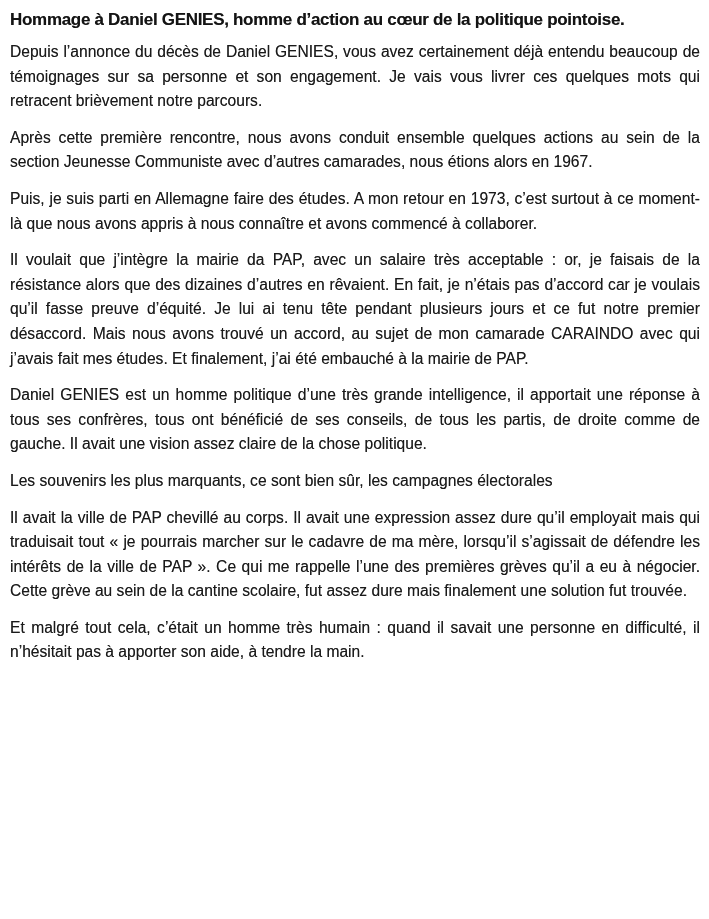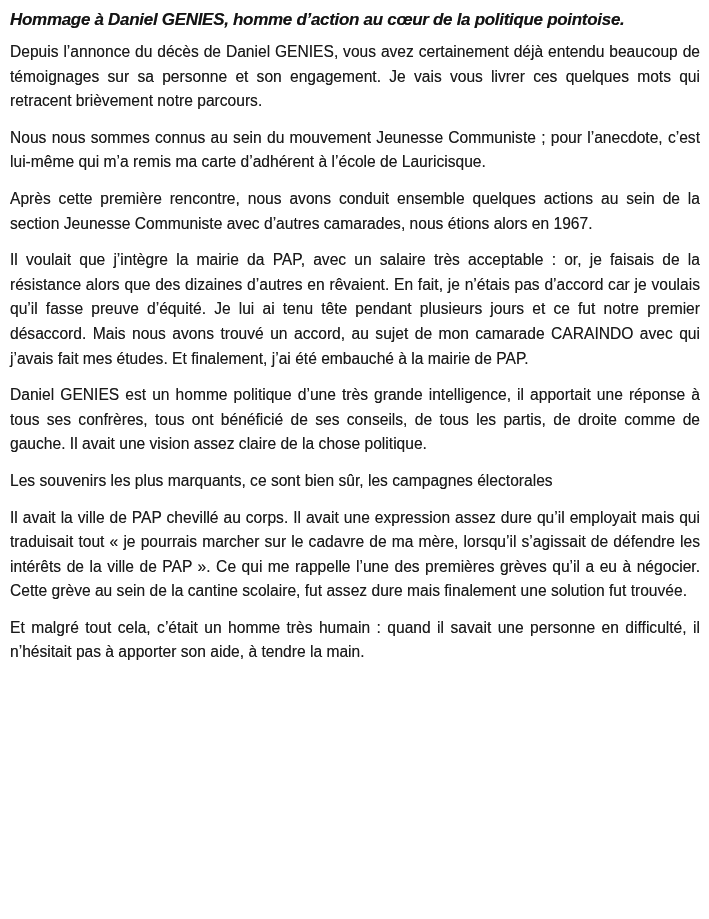--- a/index.html
+++ b/index.html
@@ -13,21 +13,20 @@
     box-sizing: border-box;
     background: #ffffff;
     padding: 8px 9px 6px 10px;
     overflow: hidden;
     font-family: "Liberation Sans", "DejaVu Sans", sans-serif;
     color: #181818;
   }
   .doc-title {
     font-size: 17px;
     font-weight: bold;
-    font-style: italic;
     letter-spacing: -0.3px;
     white-space: nowrap;
     margin: 2px 0 10px 0;
     color: #141414;
   }
   .paragraphs p {
     font-size: 15.6px;
     line-height: 24.6px;
     text-align: justify;
     margin: 4px 0 12px 0;
@@ -39,21 +38,21 @@
     text-shadow: 0 0 0.4px rgba(20,20,20,0.55);
   }
 </style>
 </head>
 <body>
 
 <div class="page">
   <h1 class="doc-title">Hommage à Daniel GENIES, homme d’action au cœur de la politique pointoise.</h1>
   <div class="paragraphs">
       <p>Depuis l’annonce du décès de Daniel GENIES, vous avez certainement déjà entendu beaucoup de témoignages sur sa personne et son engagement. Je vais vous livrer ces quelques mots qui retracent brièvement notre parcours.</p>
-      <p>Nous nous sommes connus au sein du mouvement Jeunesse Communiste ; pour l’anecdote, c’est lui-même qui m’a remis ma carte d’adhérent à l’école de Lauricisque.</p>
       <p>Après cette première rencontre, nous avons conduit ensemble quelques actions au sein de la section Jeunesse Communiste avec d’autres camarades, nous étions alors en 1967.</p>
+      <p>Puis, je suis parti en Allemagne faire des études. A mon retour en 1973, c’est surtout à ce moment-là que nous avons appris à nous connaître et avons commencé à collaborer.</p>
       <p>Il voulait que j’intègre la mairie da PAP, avec un salaire très acceptable : or, je faisais de la résistance alors que des dizaines d’autres en rêvaient. En fait, je n’étais pas d’accord car je voulais qu’il fasse preuve d’équité. Je lui ai tenu tête pendant plusieurs jours et ce fut notre premier désaccord. Mais nous avons trouvé un accord, au sujet de mon camarade CARAINDO avec qui j’avais fait mes études. Et finalement, j’ai été embauché à la mairie de PAP.</p>
       <p>Daniel GENIES est un homme politique d’une très grande intelligence, il apportait une réponse à tous ses confrères, tous ont bénéficié de ses conseils, de tous les partis, de droite comme de gauche. Il avait une vision assez claire de la chose politique.</p>
       <p>Les souvenirs les plus marquants, ce sont bien sûr, les campagnes électorales</p>
       <p>Il avait la ville de PAP chevillé au corps. Il avait une expression assez dure qu’il employait mais qui traduisait tout « je pourrais marcher sur le cadavre de ma mère, lorsqu’il s’agissait de défendre les intérêts de la ville de PAP ». Ce qui me rappelle l’une des premières grèves qu’il a eu à négocier. Cette grève au sein de la cantine scolaire, fut assez dure mais finalement une solution fut trouvée.</p>
       <p>Et malgré tout cela, c’était un homme très humain : quand il savait une personne en difficulté, il n’hésitait pas à apporter son aide, à tendre la main.</p>
     </div>
 </div>
 
 </body></html>

